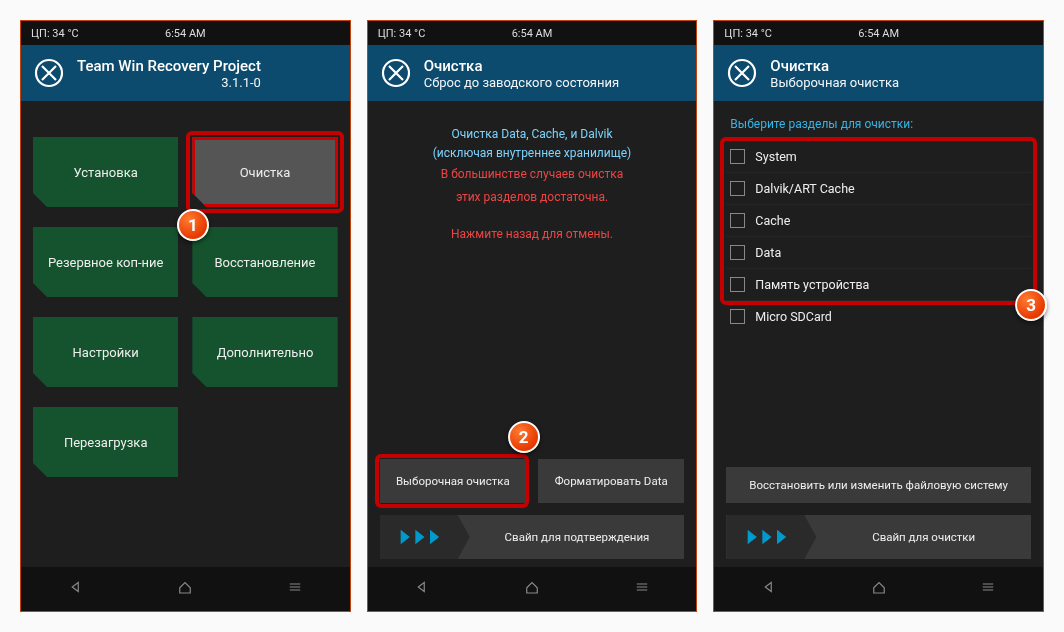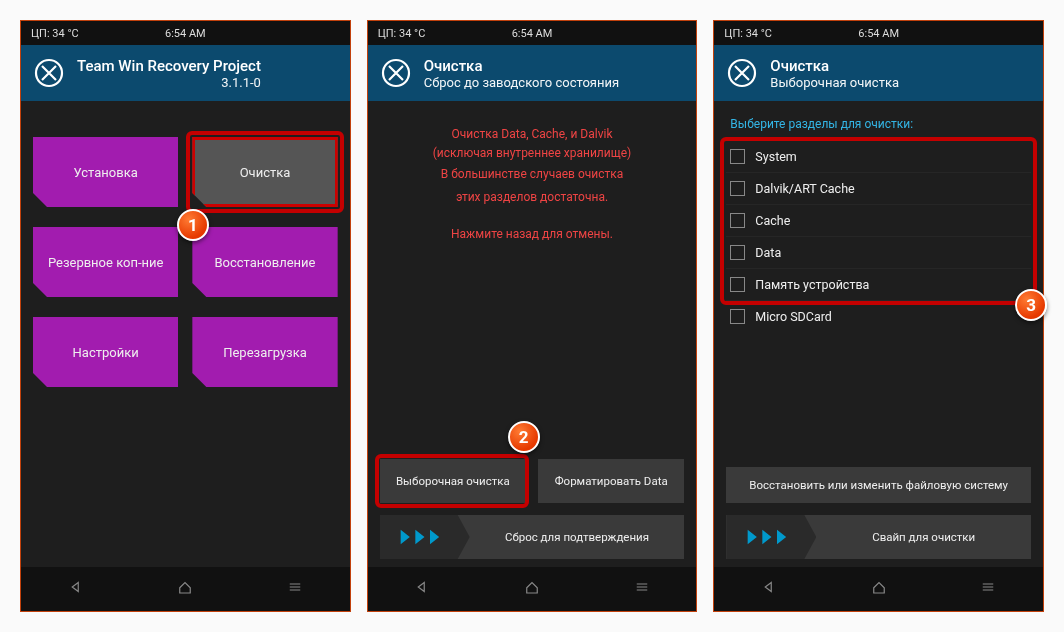--- a/index.html
+++ b/index.html
@@ -68,21 +68,21 @@
     position: relative;
   }
   
   .grid {
     display: grid;
     grid-template-columns: 1fr 1fr;
     gap: 20px 14px;
     padding-top: 20px;
   }
   .tile {
-    background: #a21caf;
+    background: #14532d;
     color: #eee;
     height: 70px;
     display: flex;
     align-items: center;
     justify-content: center;
     font-size: 13px;
     position: relative;
     clip-path: polygon(0 0, 100% 0, 100% 100%, 14px 100%, 0 calc(100% - 14px));
   }
   .tile.hl {
@@ -92,21 +92,21 @@
   .hl-frame {
     position: absolute;
     border: 4px solid #c40000;
     border-radius: 6px;
     pointer-events: none;
   }
   
   .info-block {
     text-align: center;
     font-size: 12px;
-    color: #ef4444;
+    color: #7dd3fc;
     padding: 8px 10px 0;
     line-height: 1.6;
   }
   .info-mid {
     text-align: center;
     font-size: 12px;
     color: #ef4444;
     line-height: 1.9;
   }
   .row-btns {
@@ -244,20 +244,23 @@
         <div class="tile">
             <span>Резервное коп-ние</span>
           </div>
         <div class="tile">
             <span>Восстановление</span>
           </div>
         <div class="tile">
             <span>Настройки</span>
           </div>
         <div class="tile">
+            <span>Дополнительно</span>
+          </div>
+        <div class="tile">
             <span>Перезагрузка</span>
           </div>
         <div class="hl-frame" style="top:14px; left:calc(50% + 1px); right:-6px; height:82px;"></div>
       </div>
     </div>
     <div class="navbar">
       <span><svg viewBox="0 0 24 24">
             <path d="M15 6 L7 12 L15 18 Z" fill="none" stroke="#888" stroke-width="1.6"></path>
           </svg></span>
       <span><svg viewBox="0 0 24 24">
@@ -307,21 +310,21 @@
             <span>Форматировать Data</span>
           </div>
         <div class="hl-frame" style="top:-5px; left:-5px; width:calc(50% + 2px); height:54px;"></div>
       </div>
       <div class="swipe-bar">
         <div class="swipe-arrows">
           <svg viewBox="0 0 60 24">
               <path d="M4 4 L14 12 L4 20 Z M20 4 L30 12 L20 20 Z M36 4 L46 12 L36 20 Z" fill="#0099cc"></path>
             </svg>
         </div>
-        <div class="swipe-label">Сброс для подтверждения</div>
+        <div class="swipe-label">Свайп для подтверждения</div>
       </div>
     </div>
     <div class="navbar">
       <span><svg viewBox="0 0 24 24">
             <path d="M15 6 L7 12 L15 18 Z" fill="none" stroke="#888" stroke-width="1.6"></path>
           </svg></span>
       <span><svg viewBox="0 0 24 24">
             <path d="M5 13 L12 6 L19 13 L19 20 L5 20 Z" fill="none" stroke="#888" stroke-width="1.6"></path>
           </svg></span>
       <span><svg viewBox="0 0 24 24">

